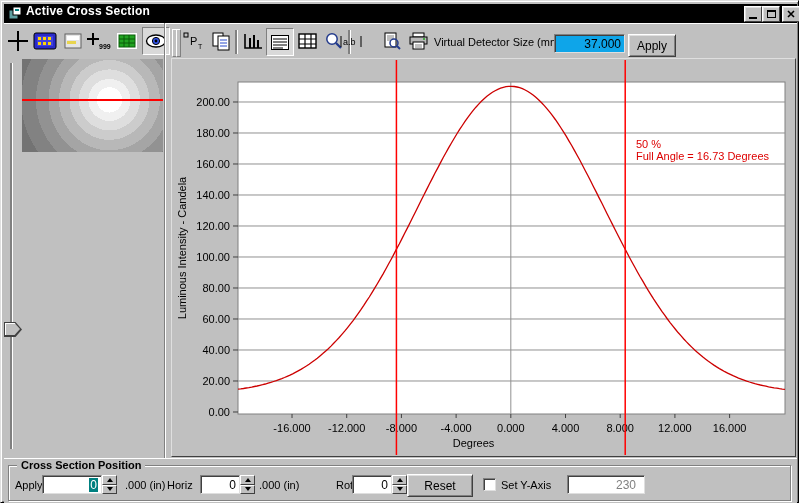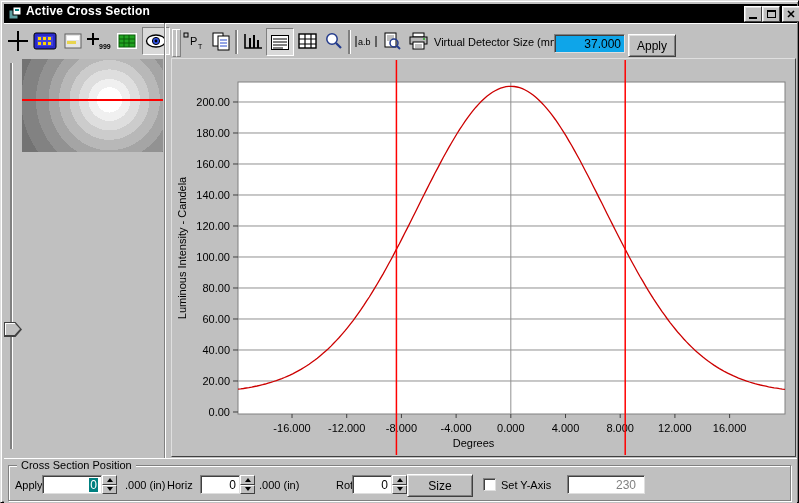--- a/index.html
+++ b/index.html
@@ -34,21 +34,21 @@
      border-left:1px solid #fff;border-top:1px solid #fff;
      clip-path:polygon(0 0,64% 0,100% 50%,64% 100%,0 100%);}
   .divider{left:163px;top:22px;width:1px;height:435px;background:#808080;box-shadow:1px 0 0 #fff;}
   .chart-panel{left:170px;top:57px;width:625px;height:399px;background:#c0c0c0;
      border:1px solid;border-color:#dfdfdf #404040 #404040 #dfdfdf;box-sizing:border-box;}
   .stats{left:70px;top:15px;font-size:13px;font-weight:bold;color:#000;line-height:17px;white-space:pre;}
   .halfmax{left:464px;top:79px;font-size:11px;color:#dd0000;line-height:12px;white-space:nowrap;}
   .bottombar{left:3px;top:457px;width:793px;height:44px;background:#c0c0c0;border-top:1px solid #fff;}
   .groupbox{position:absolute;left:4px;top:6px;width:781px;height:34px;
      border:1px solid #808080;box-shadow:1px 1px 0 #fff, inset 1px 1px 0 #fff;}
-  .grouplabel{position:absolute;left:8px;top:-7px;background:#c0c0c0;padding:0 4px;font-size:11px;}
+  .grouplabel{position:absolute;left:8px;top:-7px;background:#c0c0c0;padding:0 4px;font-size:11px;font-weight:bold;}
   .numbox{position:absolute;height:19px;background:#fff;border:1px solid;
      border-color:#808080 #dfdfdf #dfdfdf #808080;box-shadow:inset 1px 1px 0 #404040;
      box-sizing:border-box;font-size:12px;display:flex;align-items:center;justify-content:flex-end;
      padding-right:3px;}
   .selval{background:#008080;color:#fff;padding:0 1px;}
   .grayval{color:#808080;padding-right:5px;text-align:right;}
   .spin{position:absolute;width:15px;height:19px;display:flex;flex-direction:column;}
   .spin-btn{flex:1;background:#c0c0c0;border:1px solid;border-color:#fff #404040 #404040 #fff;
      display:flex;align-items:center;justify-content:center;}
   .tri-up{width:0;height:0;border-left:3px solid transparent;border-right:3px solid transparent;
@@ -171,21 +171,21 @@
         <path d="M7 1v14M13 1v14M1 6h17M1 11h17" stroke="#000" stroke-width="1.2"></path>
         </svg>
     </div>
     <div class="tbtn" style="left:316px;top:4px">
       <svg width="19" height="19" viewBox="0 0 19 19">
         <circle cx="8" cy="7" r="5.2" fill="#fff" stroke="#223a8c" stroke-width="1.5"></circle>
         <path d="M12 11l5 5" stroke="#223a8c" stroke-width="2.2"></path>
         </svg>
     </div>
     <div class="tsep" style="left:344px"></div>
-    <div class="tbtn" style="left:349px;top:4px">
+    <div class="tbtn" style="left:334px;top:4px">
       <svg width="24" height="15" viewBox="0 0 24 15">
         <path d="M2 2v11M22 2v11" stroke="#000"></path>
         <text x="4" y="11" font-size="9" fill="#000">a.b</text>
         </svg>
     </div>
     <div class="tbtn" style="left:375px;top:4px">
       <svg width="19" height="19" viewBox="0 0 19 19">
         <rect x="2" y="1" width="11" height="14" fill="#fff" stroke="#000"></rect>
         <path d="M4 4h7M4 6h7M4 8h4" stroke="#808080"></path>
         <circle cx="11" cy="11" r="4" fill="none" stroke="#223a8c" stroke-width="1.5"></circle>
@@ -274,20 +274,24 @@
         <line x1="502.91624999999993" y1="355" x2="502.91624999999993" y2="359" stroke="#404040"></line>
         <text x="502.91624999999993" y="373" text-anchor="middle" font-size="11" fill="#000">12.000</text>
         <line x1="557.61625" y1="355" x2="557.61625" y2="359" stroke="#404040"></line>
         <text x="557.61625" y="373" text-anchor="middle" font-size="11" fill="#000">16.000</text>
         <text x="301.5" y="388" text-anchor="middle" font-size="11" fill="#000">Degrees</text>
         <text transform="translate(14,189) rotate(-90)" text-anchor="middle" font-size="11" fill="#000">Luminous Intensity - Candela</text>
         <path d="M66.0 330.2L68.7 329.9L71.5 329.5L74.2 329.0L76.9 328.6L79.7 328.1L82.4 327.5L85.1 327.0L87.9 326.3L90.6 325.7L93.3 325.0L96.1 324.2L98.8 323.4L101.6 322.5L104.3 321.6L107.0 320.6L109.8 319.6L112.5 318.5L115.2 317.3L118.0 316.1L120.7 314.8L123.4 313.4L126.2 311.9L128.9 310.4L131.6 308.7L134.4 307.0L137.1 305.2L139.8 303.3L142.6 301.3L145.3 299.2L148.0 296.9L150.8 294.6L153.5 292.2L156.3 289.7L159.0 287.1L161.7 284.3L164.5 281.4L167.2 278.5L169.9 275.4L172.7 272.2L175.4 268.8L178.1 265.4L180.9 261.8L183.6 258.1L186.3 254.3L189.1 250.4L191.8 246.4L194.5 242.2L197.3 238.0L200.0 233.6L202.7 229.1L205.5 224.5L208.2 219.9L211.0 215.1L213.7 210.2L216.4 205.3L219.2 200.2L221.9 195.1L224.6 189.9L227.4 184.7L230.1 179.4L232.8 174.0L235.6 168.6L238.3 163.2L241.0 157.7L243.8 152.3L246.5 146.8L249.2 141.3L252.0 135.8L254.7 130.4L257.4 125.0L260.2 119.6L262.9 114.3L265.7 109.1L268.4 103.9L271.1 98.8L273.9 93.8L276.6 88.9L279.3 84.2L282.1 79.5L284.8 75.0L287.5 70.7L290.3 66.5L293.0 62.4L295.7 58.6L298.5 54.9L301.2 51.4L303.9 48.2L306.7 45.1L309.4 42.3L312.1 39.7L314.9 37.3L317.6 35.2L320.4 33.3L323.1 31.7L325.8 30.3L328.6 29.2L331.3 28.3L334.0 27.7L336.8 27.4L339.5 27.3L342.2 27.5L345.0 28.0L347.7 28.7L350.4 29.7L353.2 31.0L355.9 32.5L358.6 34.2L361.4 36.2L364.1 38.5L366.8 41.0L369.6 43.7L372.3 46.6L375.1 49.8L377.8 53.2L380.5 56.7L383.3 60.5L386.0 64.4L388.7 68.5L391.5 72.8L394.2 77.2L396.9 81.8L399.7 86.5L402.4 91.4L405.1 96.3L407.9 101.3L410.6 106.5L413.3 111.7L416.1 117.0L418.8 122.3L421.5 127.7L424.3 133.1L427.0 138.6L429.8 144.0L432.5 149.5L435.2 155.0L438.0 160.5L440.7 165.9L443.4 171.3L446.2 176.7L448.9 182.0L451.6 187.3L454.4 192.5L457.1 197.7L459.8 202.7L462.6 207.7L465.3 212.7L468.0 217.5L470.8 222.2L473.5 226.8L476.2 231.4L479.0 235.8L481.7 240.1L484.5 244.3L487.2 248.4L489.9 252.4L492.7 256.2L495.4 260.0L498.1 263.6L500.9 267.1L503.6 270.5L506.3 273.8L509.1 276.9L511.8 280.0L514.5 282.9L517.3 285.7L520.0 288.4L522.7 291.0L525.5 293.4L528.2 295.8L530.9 298.1L533.7 300.2L536.4 302.3L539.2 304.2L541.9 306.1L544.6 307.9L547.4 309.6L550.1 311.1L552.8 312.7L555.6 314.1L558.3 315.4L561.0 316.7L563.8 317.9L566.5 319.1L569.2 320.1L572.0 321.1L574.7 322.1L577.4 323.0L580.2 323.8L582.9 324.6L585.6 325.3L588.4 326.0L591.1 326.6L593.9 327.2L596.6 327.8L599.3 328.3L602.1 328.8L604.8 329.2L607.5 329.7L610.3 330.1L613.0 330.4" fill="none" stroke="#cc0000" stroke-width="1.3"></path>
         <line x1="224.424875" y1="1" x2="224.424875" y2="396" stroke="#ff0000" stroke-width="1.5"></line>
         <line x1="453.20762499999995" y1="1" x2="453.20762499999995" y2="396" stroke="#ff0000" stroke-width="1.5"></line>
       </svg>
+    <div class="abs halfmax">
+      <span>50 %</span><br>
+      <span>Full Angle = 16.73 Degrees</span>
+    </div>
   </div>
 
   <div class="abs bottombar">
     <div class="groupbox">
       <span class="grouplabel">Cross Section Position</span>
 
       <span class="abs ui-label" style="left:6px;top:13px">Apply</span>
       <div class="numbox" style="left:33px;top:9px;width:60px">
         <span class="selval">0</span>
       </div>
@@ -322,21 +326,21 @@
       <div class="spin" style="left:383px;top:9px">
         <div class="spin-btn">
             <i class="tri-up"></i>
           </div>
         <div class="spin-btn">
             <i class="tri-dn"></i>
           </div>
       </div>
 
       <div class="pushbtn" style="left:398px;top:8px;width:64px;height:21px">
-        <span>Size</span>
+        <span>Reset</span>
       </div>
 
       <div class="checkbox" style="left:474px;top:12px"></div>
       <span class="abs ui-label" style="left:492px;top:13px">Set Y-Axis</span>
 
       <div class="numbox" style="left:558px;top:9px;width:78px">
         <span class="grayval">230</span>
       </div>
     </div>
   </div>

